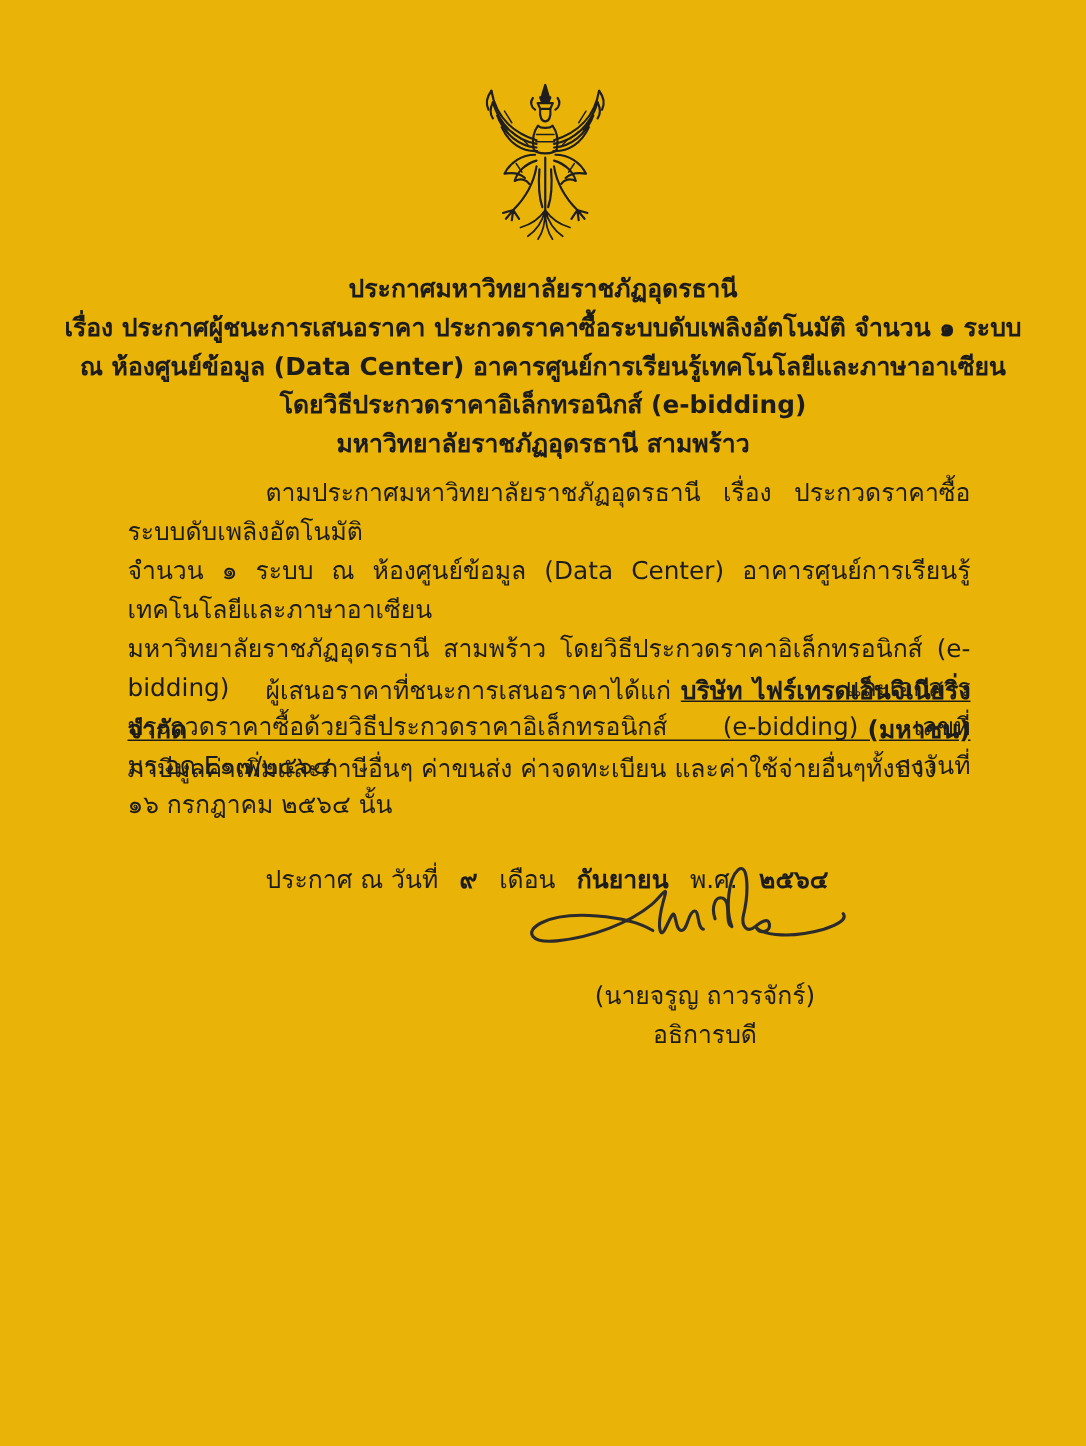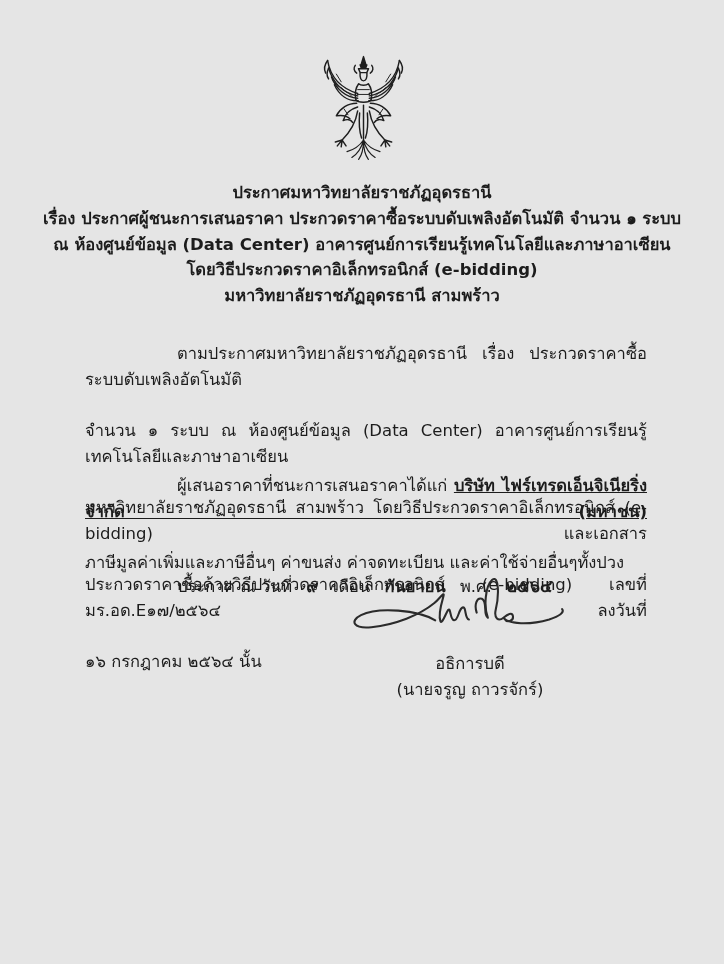--- a/index.html
+++ b/index.html
@@ -1,36 +1,36 @@
 <!DOCTYPE html>
 <html><head>
 <meta charset="utf-8">
 <style>
   html,body{margin:0;padding:0;background:#ffffff;}
   .page{
     position:relative;
     width:724px;height:964px;
-    background:#e5e5e5;
+    background:#eab308;
     color:#1c1c1c;
     font-family:"DejaVu Sans","Liberation Sans",sans-serif;
     overflow:hidden;
   }
   .emblem{position:absolute;left:315px;top:54px;width:97px;height:110px;}
   .emblem svg{width:100%;height:100%;display:block;}
   .titles{
     position:absolute;left:0;top:180px;width:724px;
     text-align:center;font-size:16.5px;line-height:25.8px;font-weight:600;
   }
   .para{
     position:absolute;left:85px;width:562px;
     font-size:16.5px;line-height:26px;
   }
   .p1{top:316px;}
   .p2{top:448px;}
-  .ln{text-align:justify;text-align-last:justify;margin-top:25px;}
+  .ln{text-align:justify;text-align-last:justify;}
   .ln.short{text-align:center;text-align-last:left;}
   .ln.indent{text-indent:92px;}
   .company{font-weight:bold;text-decoration:underline;}
   .dateline{
     position:absolute;left:177px;top:574px;
     font-size:16.5px;line-height:26px;white-space:nowrap;
   }
   .dateline span{margin-right:9px;}
   .dateline span:last-child{margin-right:0;}
   .dateline .fill{font-weight:bold;}
@@ -121,17 +121,17 @@
   <div class="signature">
     <svg viewBox="0 0 270 95" xmlns="http://www.w3.org/2000/svg" aria-hidden="true">
       <g stroke="#2b2b2b" fill="none" stroke-width="2.4" stroke-linecap="round" stroke-linejoin="round">
         <path d="M104,56 C84,44 38,40 18,50 C4,57 10,66 30,64 C58,61 86,50 103,36 C110,30 116,20 113,30 C109,44 108,52 110,57 C112,61 116,48 119,44 C122,40 121,56 126,56 C131,56 131,42 136,41 C140,40 138,54 143,55"></path>
         <path d="M152,47 C149,38 152,29 158,31 C165,34 159,50 165,53 C160,40 162,16 170,9 C178,3 178,28 174,44 C172,53 177,58 183,53 C188,49 193,46 194,51 C195,57 187,59 184,54 C190,60 212,62 236,55 C248,51 254,47 251,43"></path>
       </g>
     </svg>
   </div>
 
   <div class="signatory">
+    <div>(นายจรูญ  ถาวรจักร์)</div>
     <div>อธิการบดี</div>
-    <div>(นายจรูญ  ถาวรจักร์)</div>
   </div>
 
 </div>
 
 </body></html>

